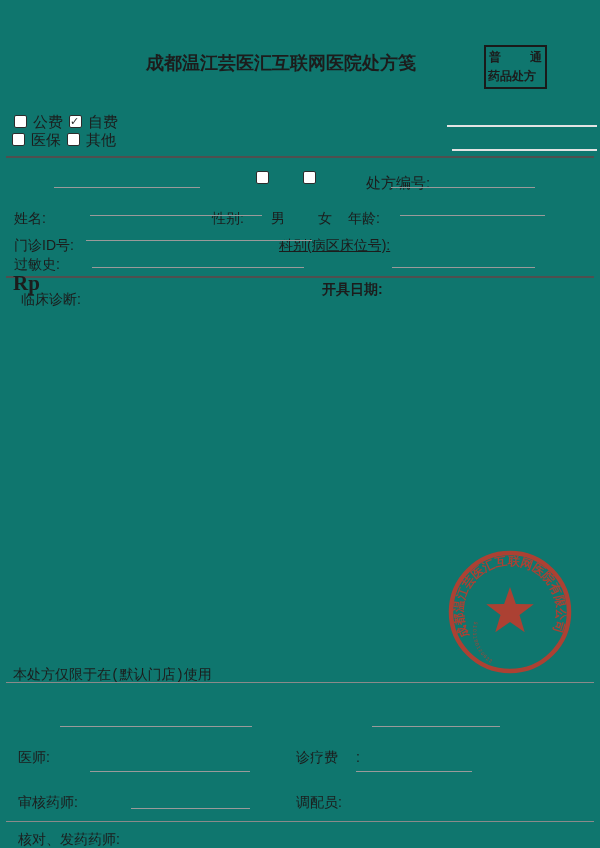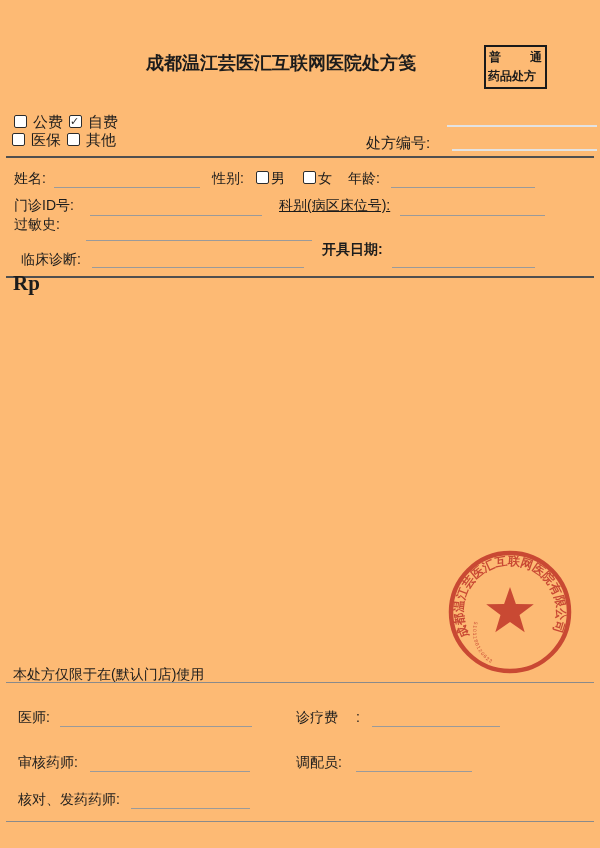--- a/index.html
+++ b/index.html
@@ -1,21 +1,21 @@
 <!DOCTYPE html>
 <html><head>
 <meta charset="utf-8">
 <style>
   html,body{margin:0;padding:0;background:#fff;}
   #page{
-    position:relative;width:600px;height:848px;background:#fdba74;overflow:hidden;
+    position:relative;width:600px;height:848px;background:#0f766e;overflow:hidden;
     font-family:"Liberation Sans","DejaVu Sans",sans-serif;color:#1c1c1c;
   }
   .abs{position:absolute;}
-  .lbl{font-size:14px;white-space:nowrap;}
+  .lbl{font-size:14px;white-space:nowrap;margin-top:40px;}
   .uline{position:absolute;height:1px;background:#9a9a9a;}
   .uline-faint{position:absolute;height:2px;background:#e3e3e3;}
   .sep{position:absolute;height:2px;background:#4f4f4f;}
   .sep-light{position:absolute;height:1px;background:#8a8a8a;}
   .title{
     position:absolute;left:0;top:51px;width:562px;text-align:center;
     font-size:18px;font-weight:700;letter-spacing:0px;
   }
   .typebox{
     position:absolute;left:484px;top:45px;width:55px;height:39px;
@@ -107,21 +107,21 @@
       <path id="sealCode" d="M 34.3,79.6 A 37,37 0 1 0 105.7,79.6" fill="none"></path>
     </defs>
     <text font-size="12" font-weight="700" fill="#c23a2b" font-family="Liberation Sans, sans-serif">
       <textPath href="#sealRing">成都温江芸医汇互联网医院有限公司</textPath>
     </text>
     <text font-size="5" fill="#c23a2b" letter-spacing="1" font-family="Liberation Sans, sans-serif">
       <textPath href="#sealCode">5101180120623</textPath>
     </text>
   </svg>
 
-  <div class="abs note" style="left:13px;top:666px;">本处方仅限于在(默认门店)使用</div>
+  <div class="abs note" style="left:13px;top:666px;font-family:Liberation Mono, monospace;">本处方仅限于在(默认门店)使用</div>
   <div class="sep-light" style="left:6px;top:682px;width:588px;"></div>
 
   <div class="abs lbl" style="left:18px;top:709px;">医师:</div>
   <div class="uline" style="left:60px;top:726px;width:192px;"></div>
   <div class="abs lbl" style="left:296px;top:709px;">诊疗费</div>
   <div class="abs lbl" style="left:356px;top:709px;">:</div>
   <div class="uline" style="left:372px;top:726px;width:128px;"></div>
 
   <div class="abs lbl" style="left:18px;top:754px;">审核药师:</div>
   <div class="uline" style="left:90px;top:771px;width:160px;"></div>

